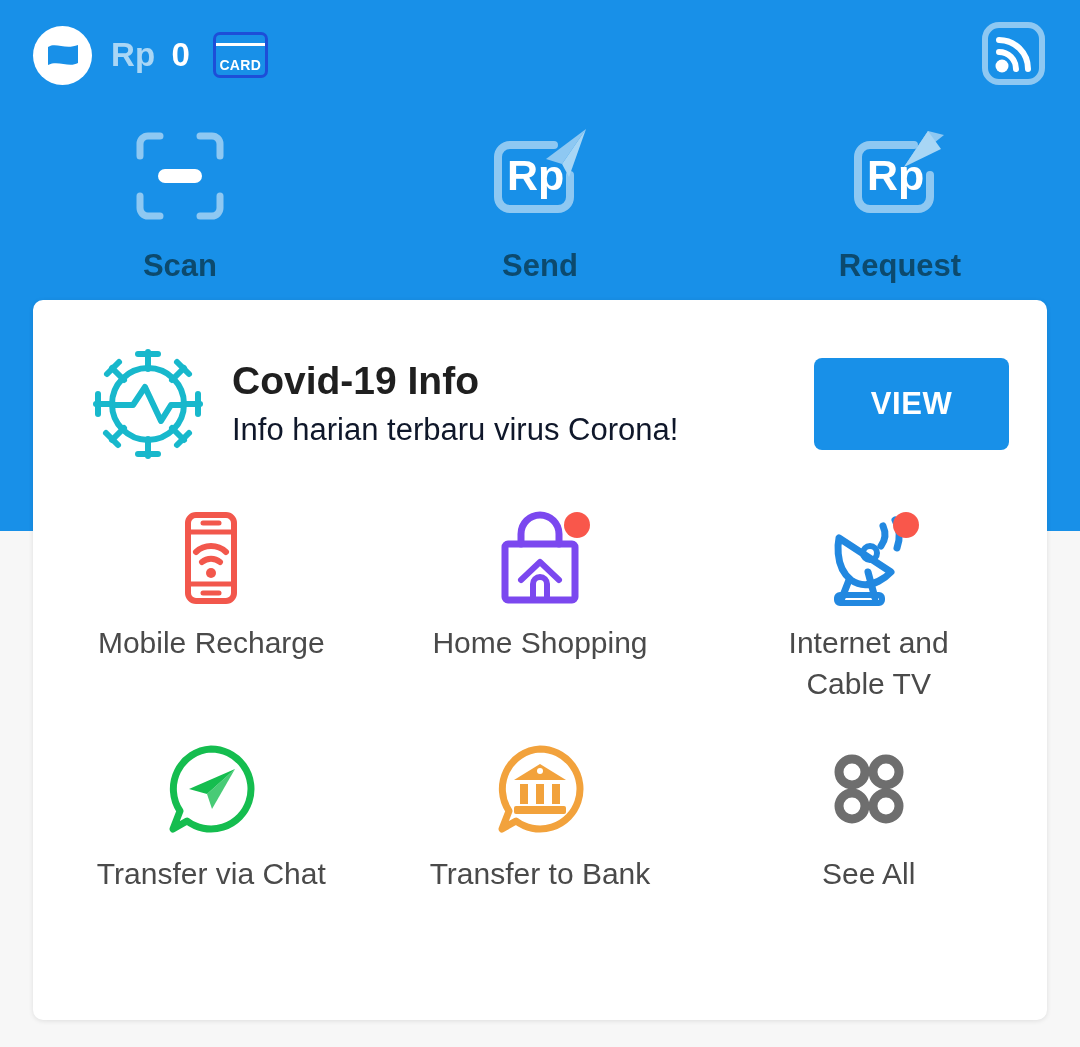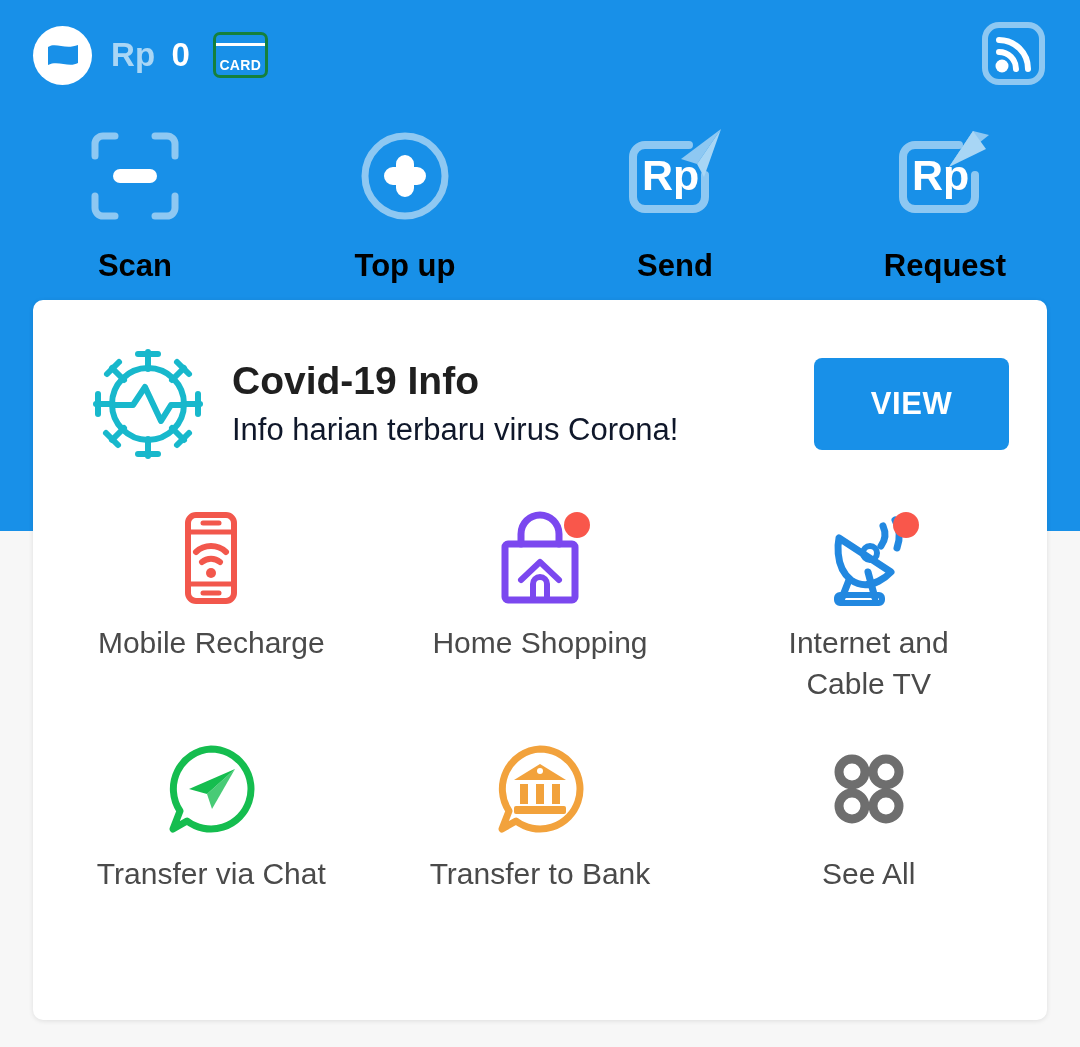--- a/index.html
+++ b/index.html
@@ -59,21 +59,21 @@
   #balance-amount {
     margin-left: 16px;
     font-size: 33px;
     font-weight: bold;
     color: #ffffff;
   }
 
   #card-badge {
     margin-left: 23px;
     width: 55px; height: 46px;
-    border: 3px solid #15803d;
+    border: 3px solid #1d4ed8;
     border-radius: 7px;
     position: relative;
     display: flex;
     align-items: flex-end;
     justify-content: center;
     padding-bottom: 3px;
     flex: none;
   }
   #card-badge::before {
     content: "";
@@ -113,21 +113,21 @@
   .qa-icon {
     height: 116px;
     display: flex;
     align-items: center;
     justify-content: center;
   }
   .qa-label {
     margin-top: 14px;
     font-size: 31px;
     font-weight: bold;
-    color: #000000;
+    color: #0c4a6e;
   }
 
   
   #content-card {
     position: absolute;
     left: 33px; top: 300px;
     width: 1014px;
     height: 720px;
     background: #ffffff;
     border-radius: 10px;
@@ -246,29 +246,20 @@
         <path d="M10 30 L10 18 A8 8 0 0 1 18 10 L30 10" fill="none" stroke="#8ec8f2" stroke-width="7" stroke-linecap="round"></path>
         <path d="M70 10 L82 10 A8 8 0 0 1 90 18 L90 30" fill="none" stroke="#8ec8f2" stroke-width="7" stroke-linecap="round"></path>
         <path d="M90 70 L90 82 A8 8 0 0 1 82 90 L70 90" fill="none" stroke="#8ec8f2" stroke-width="7" stroke-linecap="round"></path>
         <path d="M30 90 L18 90 A8 8 0 0 1 10 82 L10 70" fill="none" stroke="#8ec8f2" stroke-width="7" stroke-linecap="round"></path>
         <rect x="28" y="43" width="44" height="14" rx="7" ry="7" fill="#ffffff"></rect>
       </svg>
     </div>
     <div class="qa-label">Scan</div>
   </div>
 
-  <div class="qa-item">
-    <div class="qa-icon">
-      <svg width="100" height="100" viewBox="0 0 100 100" aria-hidden="true">
-        <circle cx="50" cy="50" r="40" fill="none" stroke="#8ec8f2" stroke-width="7"></circle>
-        <path d="M50 29 a9 9 0 0 1 9 9 l0 3 l3 0 a9 9 0 0 1 0 18 l-3 0 l0 3 a9 9 0 0 1 -18 0 l0 -3 l-3 0 a9 9 0 0 1 0 -18 l3 0 l0 -3 a9 9 0 0 1 9 -9 z" fill="#ffffff"></path>
-      </svg>
-    </div>
-    <div class="qa-label">Top up</div>
-  </div>
 
   <div class="qa-item">
     <div class="qa-icon">
       <svg width="112" height="106" viewBox="0 0 112 106" aria-hidden="true">
         <path d="M70 22 L26 22 A12 12 0 0 0 14 34 L14 74 A12 12 0 0 0 26 86 L74 86 A12 12 0 0 0 86 74 L86 52" fill="none" stroke="#8ec8f2" stroke-width="8" stroke-linecap="round"></path>
         <text x="23" y="67" font-family="Liberation Sans, sans-serif" font-size="43" font-weight="bold" fill="#ffffff">Rp</text>
         <path d="M102 6 L62 36 L78 41 Z" fill="#8ec8f2"></path>
         <path d="M102 6 L78 41 L85 54 Z" fill="#a8d6f5"></path>
       </svg>
     </div>

